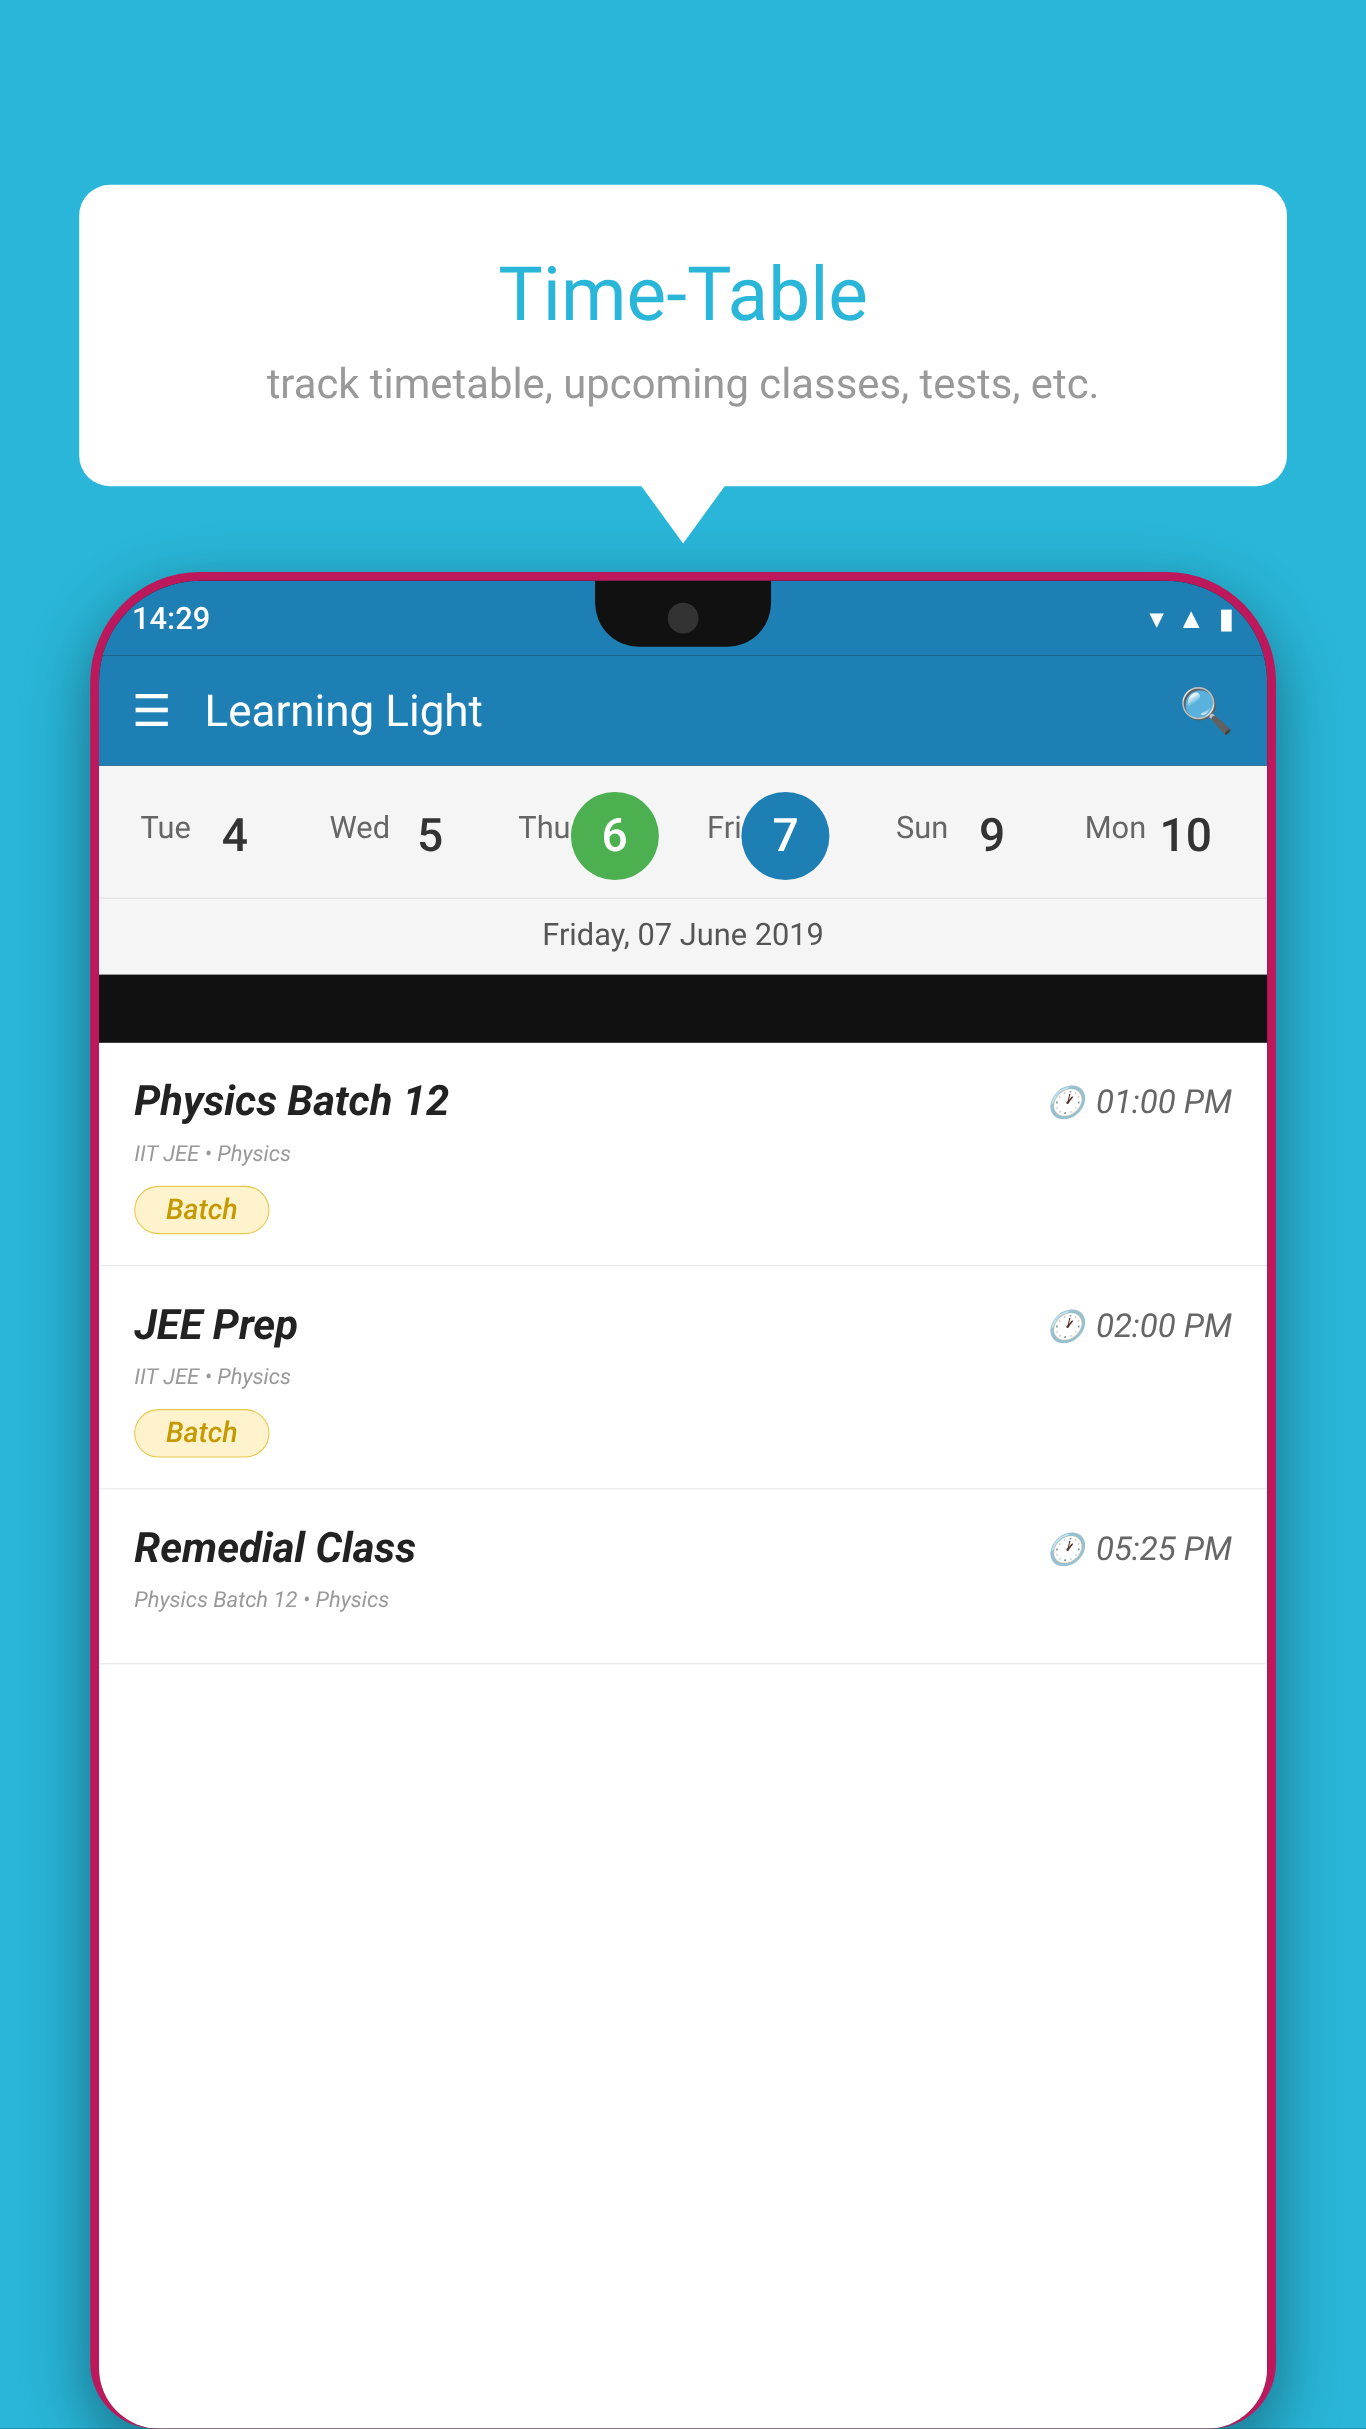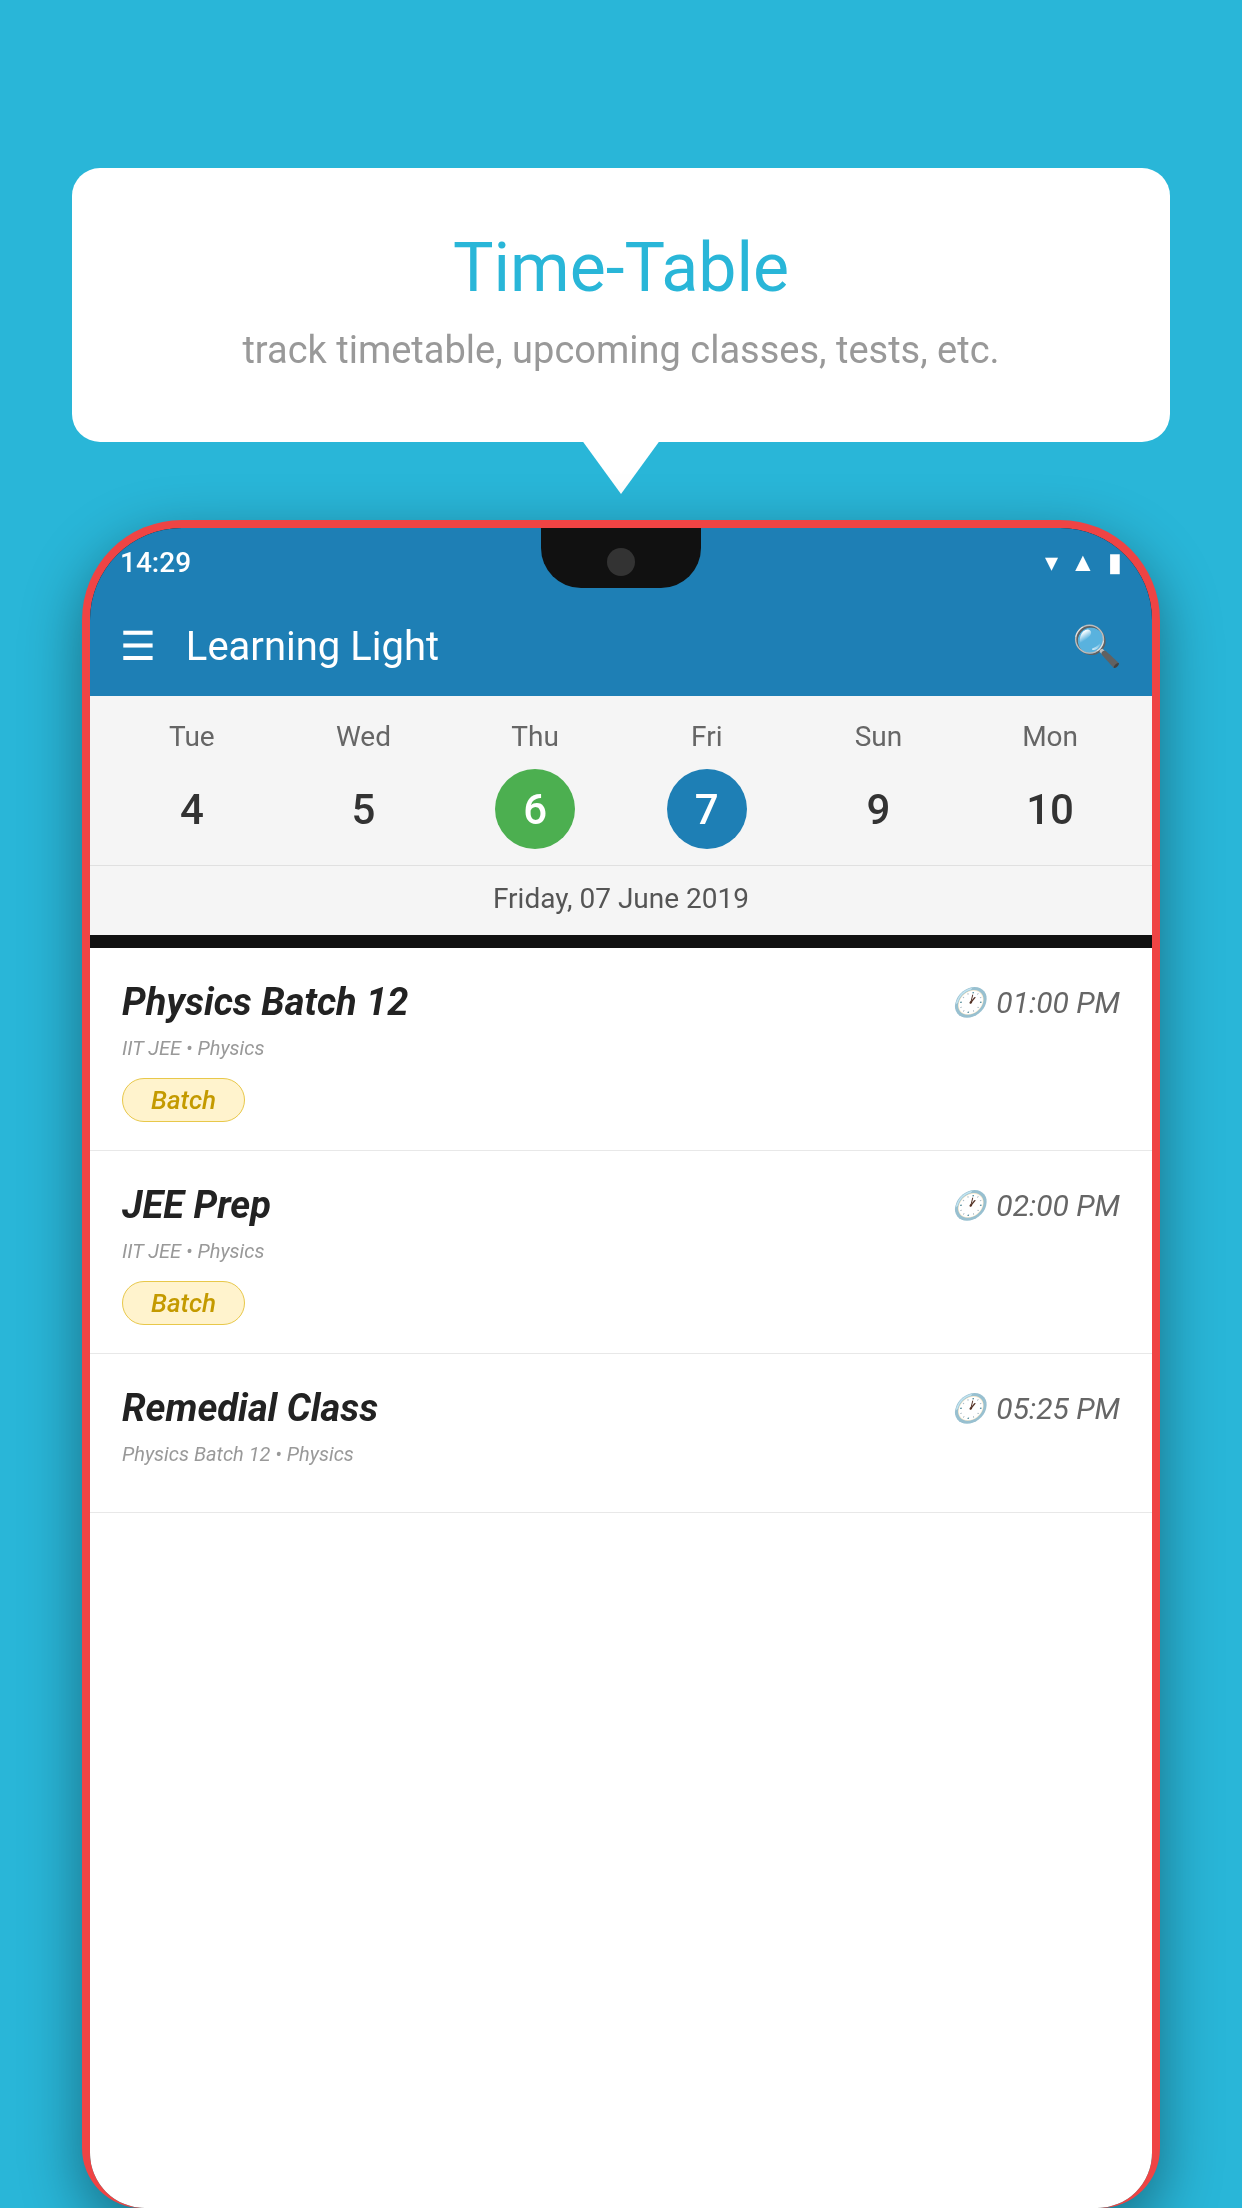--- a/index.html
+++ b/index.html
@@ -52,21 +52,21 @@
       font-weight: 400;
     }
 
     
     .phone-frame {
       position: absolute;
       top: 520px;
       left: 82px;
       right: 82px;
       bottom: 0;
-      background: #ef4444;
+      background: #be185d;
       border-radius: 100px 100px 60px 60px;
       overflow: hidden;
       box-shadow: 0 20px 60px rgba(0,0,0,0.4);
     }
 
     
     .phone-inner {
       position: absolute;
       top: 8px;
       left: 8px;
@@ -178,21 +178,21 @@
 
     .days-row {
       display: flex;
       justify-content: space-around;
       padding: 0 16px;
       margin-bottom: 16px;
     }
 
     .day-col {
       display: flex;
-      flex-direction: column;
+      flex-direction: row;
       align-items: center;
       width: 128px;
     }
 
     .day-name {
       font-size: 28px;
       color: #666;
       margin-bottom: 16px;
     }
 

